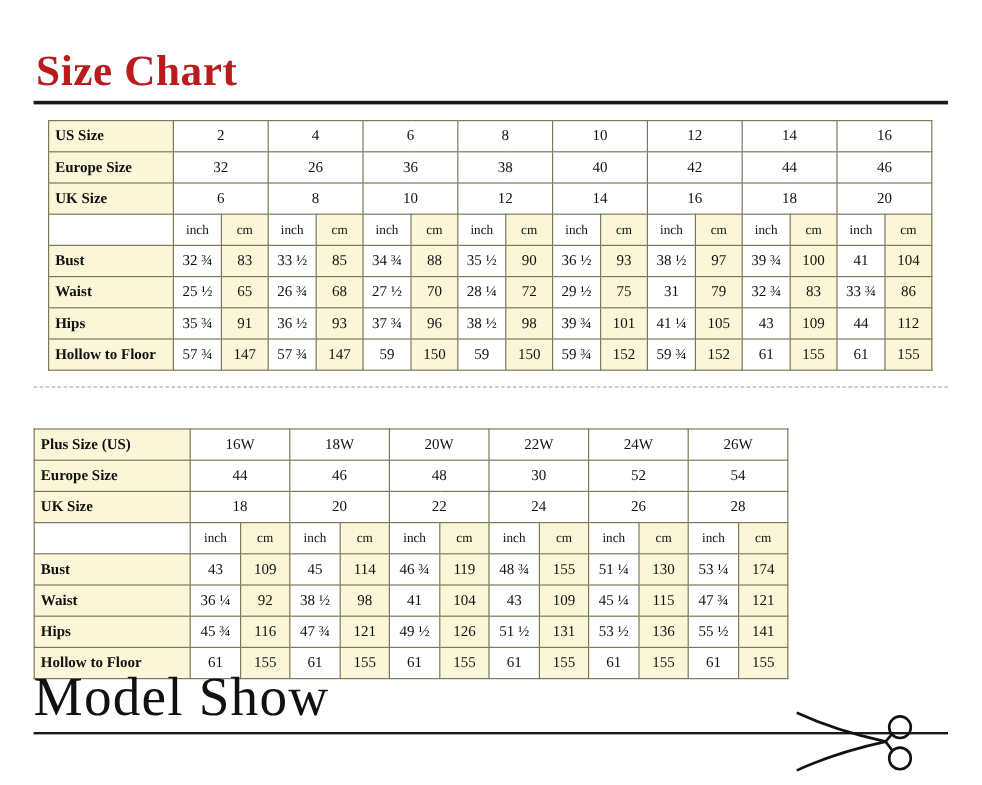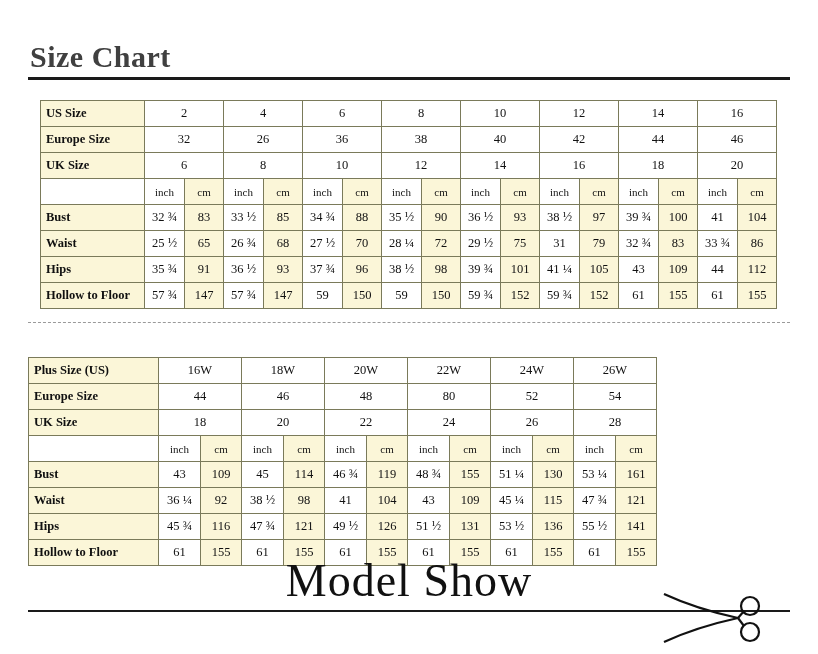--- a/index.html
+++ b/index.html
@@ -22,24 +22,24 @@
   }
   
   .title-block {
     position: absolute;
     left: 28px;
     top: 40px;
     width: 762px;
   }
   .main-title {
     font-family: "Liberation Serif", serif;
-    font-size: 30px;
+    font-size: 36px;
     font-weight: bold;
     letter-spacing: 0.5px;
-    color: #404040;
+    color: #b91c1c;
     line-height: 1.1;
     margin: 0 0 4px 2px;
   }
   .title-rule {
     height: 3px;
     background: #1a1a1a;
     width: 100%;
   }
   
   .chart-wrap {
@@ -101,21 +101,20 @@
     border-top: 1px dashed #9a9a9a;
   }
   
   .model-block {
     position: absolute;
     left: 28px;
     top: 558px;
     width: 762px;
   }
   .model-title {
-    text-align: center;
     font-family: "Liberation Serif", serif;
     font-size: 46px;
     color: #111;
     line-height: 1;
     margin: 0 0 6px 0;
     letter-spacing: 1px;
   }
   .model-rule {
     height: 2px;
     background: #1a1a1a;
@@ -320,21 +319,21 @@
             <td class="sizeval" colspan="2">20W</td>
             <td class="sizeval" colspan="2">22W</td>
             <td class="sizeval" colspan="2">24W</td>
             <td class="sizeval" colspan="2">26W</td>
           </tr>
           <tr>
             <td class="rowlabel">Europe Size</td>
             <td class="sizeval" colspan="2">44</td>
             <td class="sizeval" colspan="2">46</td>
             <td class="sizeval" colspan="2">48</td>
-            <td class="sizeval" colspan="2">80</td>
+            <td class="sizeval" colspan="2">30</td>
             <td class="sizeval" colspan="2">52</td>
             <td class="sizeval" colspan="2">54</td>
           </tr>
           <tr>
             <td class="rowlabel">UK Size</td>
             <td class="sizeval" colspan="2">18</td>
             <td class="sizeval" colspan="2">20</td>
             <td class="sizeval" colspan="2">22</td>
             <td class="sizeval" colspan="2">24</td>
             <td class="sizeval" colspan="2">26</td>
@@ -361,21 +360,21 @@
             <td class="cm-cell">109</td>
             <td class="inch-cell">45</td>
             <td class="cm-cell">114</td>
             <td class="inch-cell">46 ¾</td>
             <td class="cm-cell">119</td>
             <td class="inch-cell">48 ¾</td>
             <td class="cm-cell">155</td>
             <td class="inch-cell">51 ¼</td>
             <td class="cm-cell">130</td>
             <td class="inch-cell">53 ¼</td>
-            <td class="cm-cell">161</td>
+            <td class="cm-cell">174</td>
           </tr>
           <tr>
             <td class="rowlabel">Waist</td>
             <td class="inch-cell">36 ¼</td>
             <td class="cm-cell">92</td>
             <td class="inch-cell">38 ½</td>
             <td class="cm-cell">98</td>
             <td class="inch-cell">41</td>
             <td class="cm-cell">104</td>
             <td class="inch-cell">43</td>

